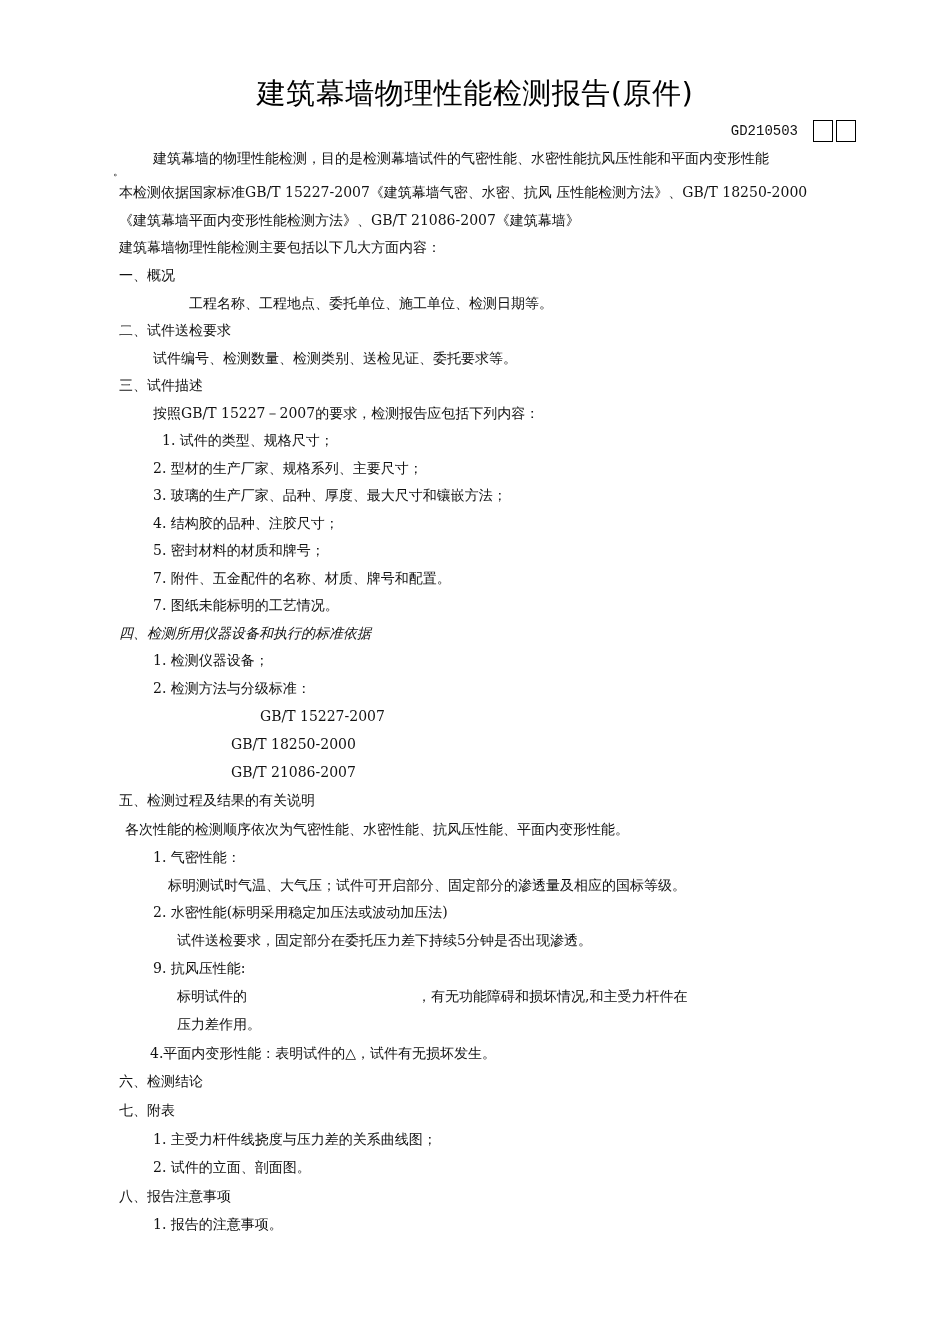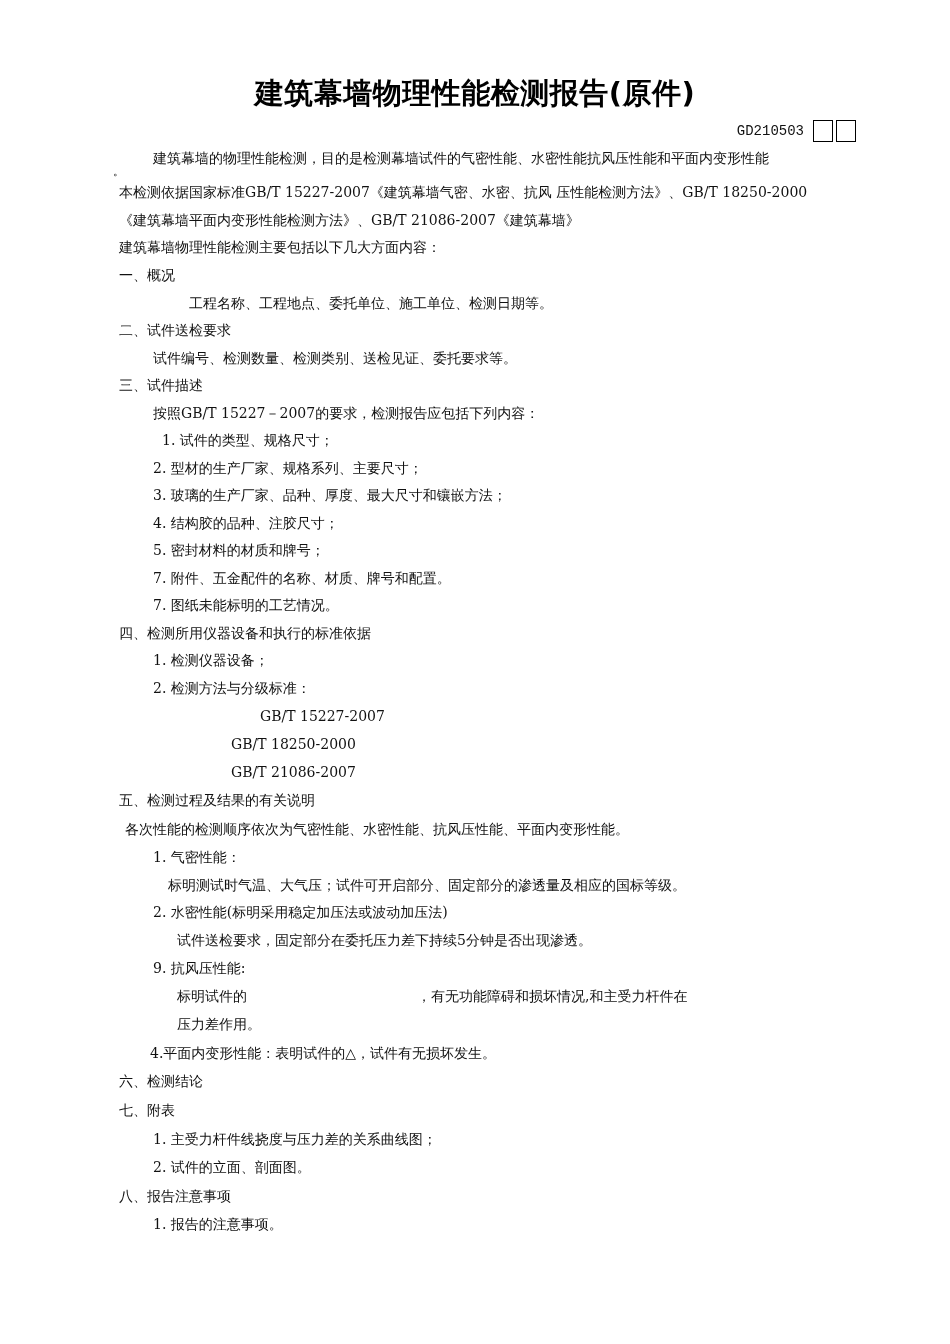--- a/index.html
+++ b/index.html
@@ -1,22 +1,22 @@
 <!DOCTYPE html>
 <html><head>
   <meta charset="utf-8">
   <style>
     html, body { margin: 0; padding: 0; background: #ffffff; }
     body { width: 950px; height: 1344px; position: relative; overflow: hidden;
            font-family: "DejaVu Serif", "Liberation Serif", serif; color: #111; }
     .title { position: absolute; left: 0; width: 950px; top: 74px; text-align: center;
-             font-family: "DejaVu Sans", "Liberation Sans", sans-serif; font-weight: bold;
+             font-family: "DejaVu Sans", "Liberation Sans", sans-serif; font-weight: normal;
              font-size: 29px; letter-spacing: 0.5px; color: #000; }
     .code-row { position: absolute; top: 120px; right: 94px; display: flex; align-items: center; }
-    .code { font-family: "Liberation Mono", "DejaVu Sans Mono", monospace; font-size: 14px; margin-right: 6px; }
+    .code { font-family: "Liberation Mono", "DejaVu Sans Mono", monospace; font-size: 14px; margin-right: 12px; }
     .box { width: 20px; height: 22px; border: 1.5px solid #000; margin-left: 3px; box-sizing: border-box; }
     .line { position: absolute; font-size: 14px; white-space: nowrap; line-height: 18px; }
     .gap { display: inline-block; width: 170px; }
   </style>
 </head>
 <body>
 
 <div class="title">建筑幕墙物理性能检测报告(原件)</div>
 
 <div class="code-row">
@@ -40,21 +40,21 @@
 <div class="line" style="left:119px;top:376px;">三、试件描述</div>
 <div class="line" style="left:153px;top:404px;">按照GB/T 15227－2007的要求，检测报告应包括下列内容：</div>
 <div class="line" style="left:153px;top:431px;margin-left:9px;">1.  试件的类型、规格尺寸；</div>
 <div class="line" style="left:153px;top:459px;">2.  型材的生产厂家、规格系列、主要尺寸；</div>
 <div class="line" style="left:153px;top:486px;">3.  玻璃的生产厂家、品种、厚度、最大尺寸和镶嵌方法；</div>
 <div class="line" style="left:153px;top:514px;">4.  结构胶的品种、注胶尺寸；</div>
 <div class="line" style="left:153px;top:541px;">5.  密封材料的材质和牌号；</div>
 <div class="line" style="left:153px;top:569px;">7.  附件、五金配件的名称、材质、牌号和配置。</div>
 <div class="line" style="left:153px;top:596px;">7.  图纸未能标明的工艺情况。</div>
 
-<div class="line" style="left:119px;top:624px;">四、检测所用仪器设备和执行的标准依据</div>
+<div class="line" style="left:119px;top:624px;font-style:italic;">四、检测所用仪器设备和执行的标准依据</div>
 <div class="line" style="left:153px;top:651px;">1.  检测仪器设备；</div>
 <div class="line" style="left:153px;top:679px;text-align:center;">2.  检测方法与分级标准：</div>
 <div class="line" style="left:231px;top:707px;margin-left:29px;">GB/T 15227-2007</div>
 <div class="line" style="left:231px;top:735px;">GB/T 18250-2000</div>
 <div class="line" style="left:231px;top:763px;">GB/T 21086-2007</div>
 
 <div class="line" style="left:119px;top:791px;">五、检测过程及结果的有关说明</div>
 <div class="line" style="left:125px;top:820px;">各次性能的检测顺序依次为气密性能、水密性能、抗风压性能、平面内变形性能。</div>
 <div class="line" style="left:153px;top:848px;">1.  气密性能：</div>
 <div class="line" style="left:168px;top:876px;text-align:center;">标明测试时气温、大气压；试件可开启部分、固定部分的渗透量及相应的国标等级。</div>

